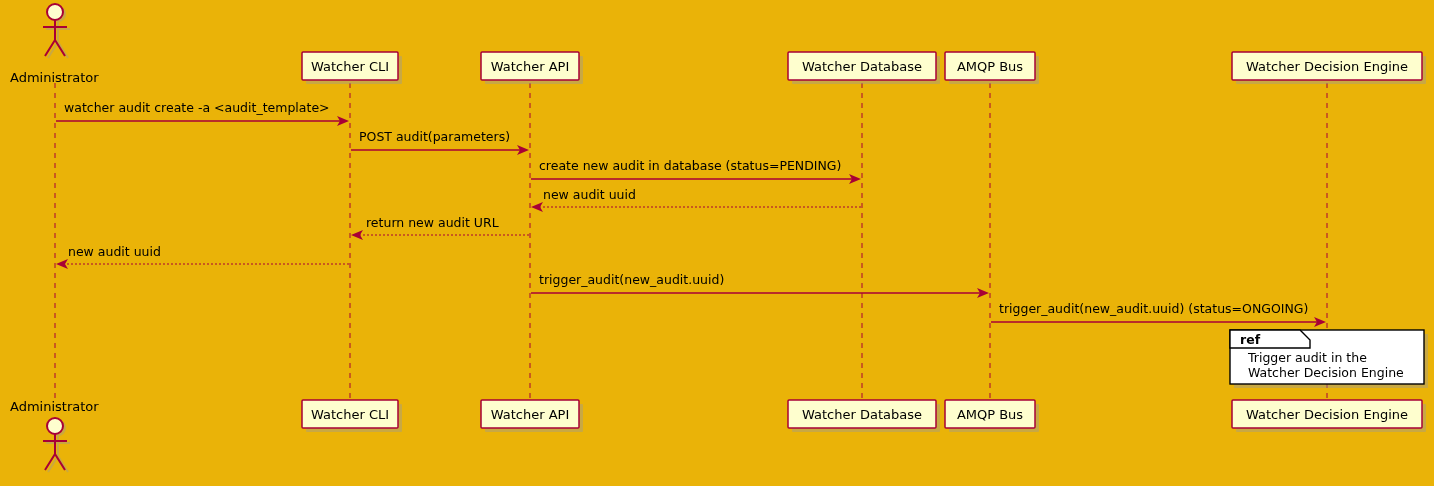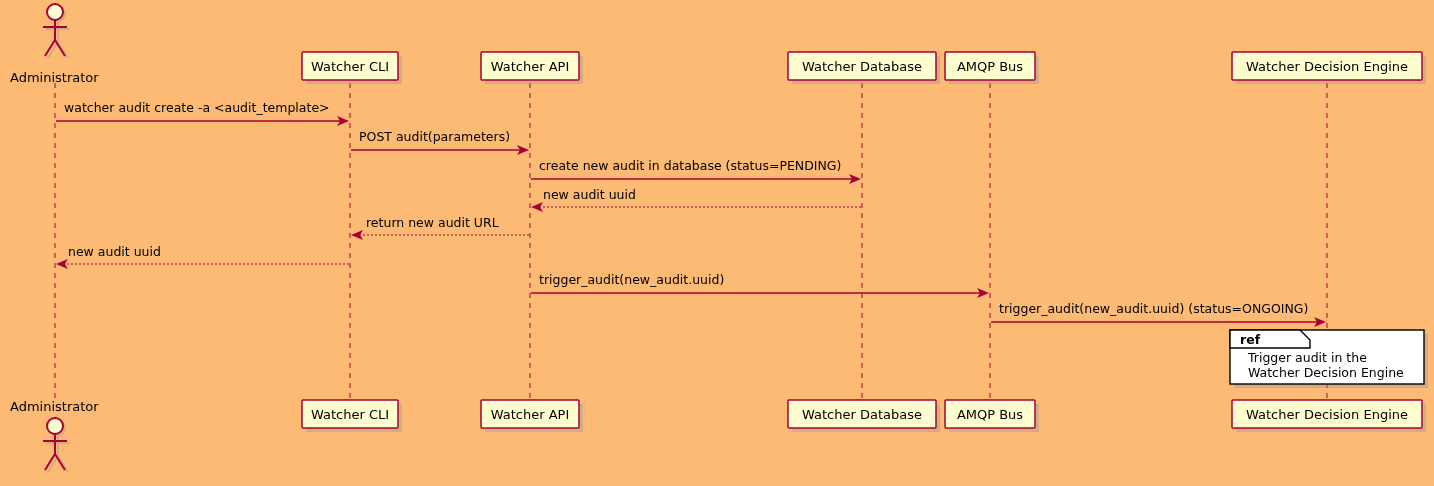--- a/index.html
+++ b/index.html
@@ -7,21 +7,21 @@
     padding: 0;
     background: #FFFFFF;
   }
   body {
     font-family: "DejaVu Sans", sans-serif;
   }
   #diagram {
     position: relative;
     width: 1434px;
     height: 486px;
-    background: #fdba74;
+    background: #eab308;
     overflow: hidden;
   }
   #diagram svg {
     position: absolute;
     top: 0;
     left: 0;
   }
   .lifeline {
     stroke: #A80036;
     stroke-width: 1;

